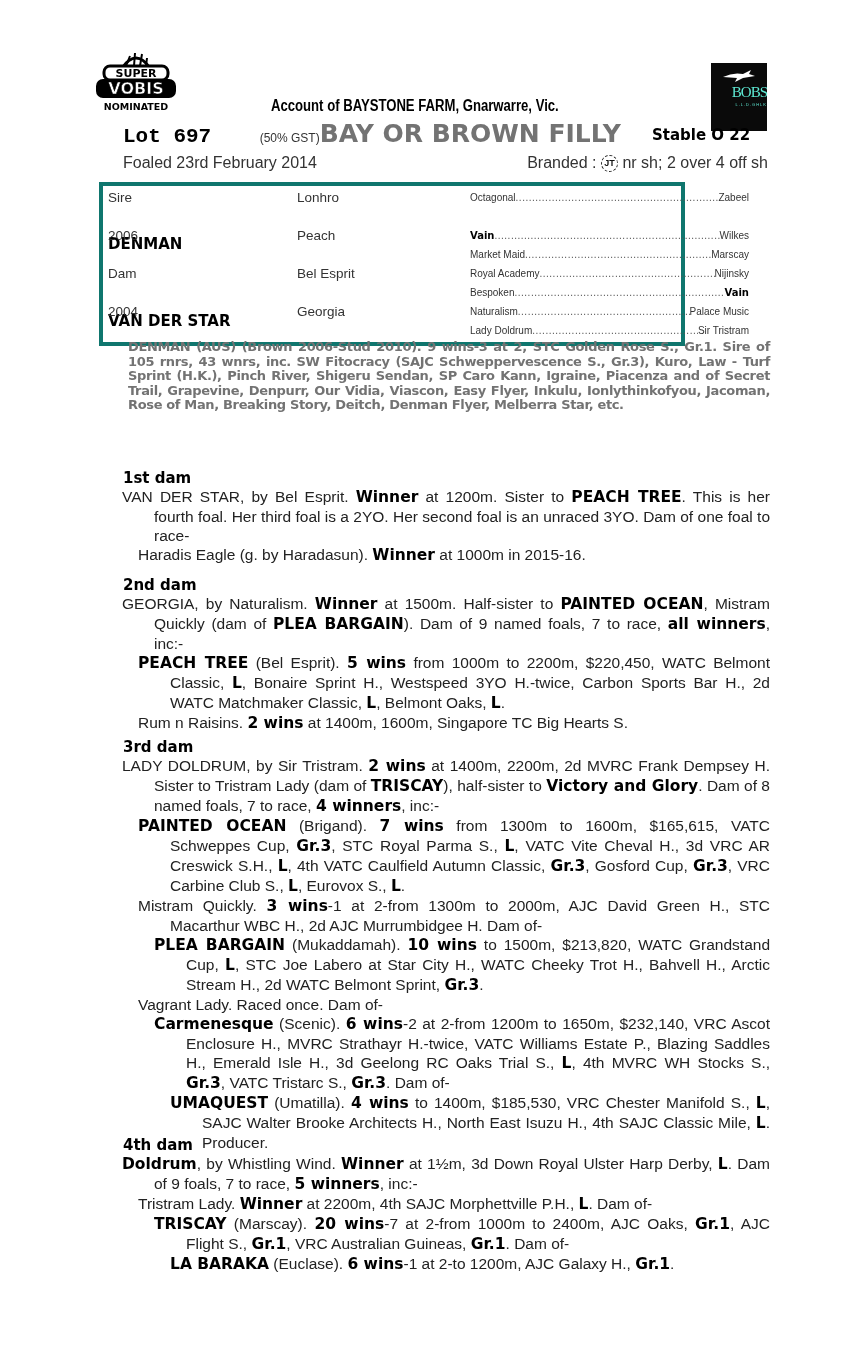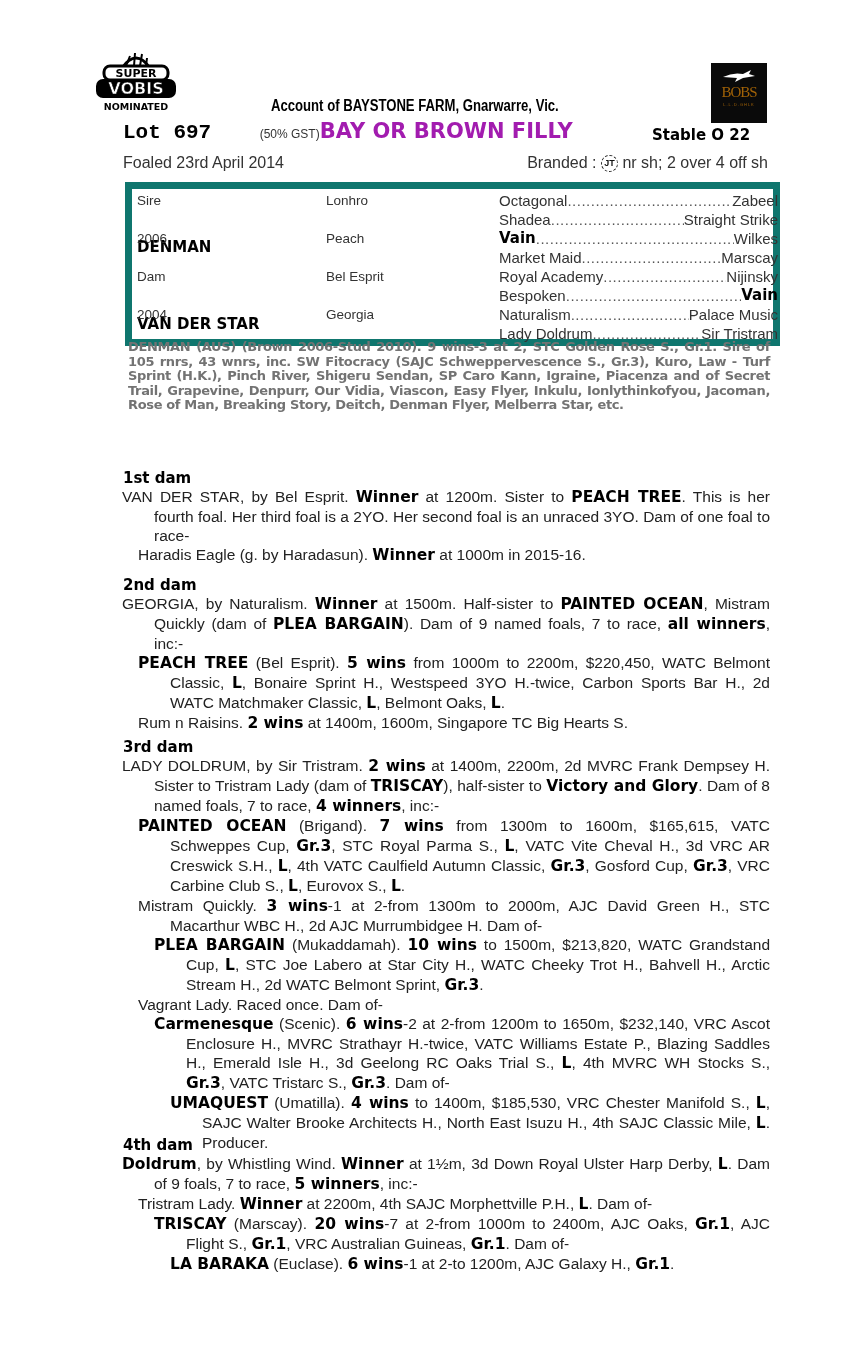--- a/index.html
+++ b/index.html
@@ -3,41 +3,41 @@
 <meta charset="utf-8">
 <style>
   html, body { margin:0; padding:0; background:#ffffff; }
   body { width:860px; height:1356px; position:relative; overflow:hidden; color:#1a1a1a;
          font-family:"Liberation Sans", sans-serif; }
   .abs { position:absolute; }
   .bb { font-family:"DejaVu Sans", sans-serif; font-weight:bold; color:#000; }
 
   
   #vobis { left:92px; top:46px; width:88px; height:66px; }
-  #bobs { left:711px; top:63px; width:56px; height:60px; background:#0a0a0a; color:#a16207; text-align:center; }
+  #bobs { left:711px; top:63px; width:56px; height:68px; background:#0a0a0a; color:#5eead4; text-align:right; }
   #bobs .bobs-word { font-family:"Liberation Serif", serif; font-size:15px; letter-spacing:-1px; position:absolute; left:0; right:0; top:21px; }
   #bobs .bobs-sub { font-family:"Liberation Sans", sans-serif; font-size:4px; letter-spacing:1px; position:absolute; left:0; right:0; top:39px; }
 
   #account { left:271px; top:97px; font-family:"Liberation Sans", sans-serif; font-weight:bold; font-size:16px; transform:scaleX(0.82); transform-origin:left top; letter-spacing:0px; color:#000; white-space:nowrap; }
 
   #lotline { left:123px; top:119px; white-space:nowrap; }
   #lotline .lot { font-family:Liberation Mono, monospace; font-weight:bold; font-size:21px; color:#000; }
   #lotline .gst { font-size:12px; color:#333;margin-left:44px; }
-  #lotline .desc { font-family:"DejaVu Sans", sans-serif; font-weight:bold; font-size:21px; color:#a21caf; }
+  #lotline .desc { font-family:"DejaVu Sans", sans-serif; font-weight:bold; font-size:25px; color:#737373; }
   #stable { left:652px; top:126px; font-family:"DejaVu Sans", sans-serif; font-weight:bold; font-size:15px; color:#000; white-space:nowrap; }
 
   #foaled { left:123px; top:154px; font-size:16px; color:#333; white-space:nowrap; }
   #branded { right:92px; top:154px; font-size:16px; color:#333; white-space:nowrap; }
   .brand-mark { display:inline-block; width:15px; height:15px; border:1px dashed #222; border-radius:50%; font-size:9px; line-height:15px; text-align:center; font-weight:bold; vertical-align:2px; color:#111; }
 
   
-  #pedigree { left:125px; top:182px; width:655px; height:164px; border:7px solid #0f766e; box-sizing:border-box; }
+  #pedigree { left:99px; top:182px; width:586px; height:164px; border:4px solid #0f766e; box-sizing:border-box; }
   .ped { position:absolute; font-size:13.5px; color:#333; white-space:nowrap; }
   .ped-name { font-family:"DejaVu Sans", sans-serif; font-weight:bold; font-size:15px; color:#000;margin-top:28px; }
-  .g3 { position:absolute; left:367px; width:279px; font-size:15px; color:#333; display:flex; white-space:nowrap; height:19px; line-height:19px; }
+  .g3 { position:absolute; left:367px; width:279px; font-size:10px; color:#333; display:flex; white-space:nowrap; height:19px; line-height:19px; }
   .g3 .l { flex:0 0 auto; }
   .g3 .dots { flex:1 1 auto; overflow:hidden; color:#555; letter-spacing:0.5px; }
   .g3 .dots::before { content:"................................................................................................................................"; }
   .g3 .r { flex:0 0 auto; }
 
   #sirebio { left:128px; top:340px; width:642px; font-family:"DejaVu Sans", sans-serif; font-weight:bold; font-size:13px; line-height:14.5px; color:#737373; text-align:justify; letter-spacing:-0.35px; }
 
   .sec { position:absolute; left:123px; font-family:"DejaVu Sans", sans-serif; font-weight:bold; font-size:15px; color:#000; }
   .p { position:absolute; font-size:15.5px; line-height:19px; color:#222; text-align:justify; text-align-last:left; }
   .p b, .p .bb { font-family:"DejaVu Sans", sans-serif; font-weight:bold; color:#000; }
@@ -66,21 +66,21 @@
 </div>
 
 <div id="account" class="abs">Account of BAYSTONE FARM, Gnarwarre, Vic.</div>
 
 <div id="lotline" class="abs">
   <span class="lot">Lot 697</span>
   <span class="gst">(50% GST)</span><span class="desc">BAY OR BROWN FILLY</span>
 </div>
 <div id="stable" class="abs">Stable O 22</div>
 
-<div id="foaled" class="abs">Foaled 23rd April 2014</div>
+<div id="foaled" class="abs">Foaled 23rd February 2014</div>
 <div id="branded" class="abs">
   <span>Branded :</span>
   <span class="brand-mark">JT</span>
   <span>nr sh; 2 over 4 off sh</span>
 </div>
 
 <div id="pedigree" class="abs">
   <div class="ped" style="left:5px;top:4px">Sire</div>
   <div class="ped ped-name" style="left:5px;top:21px">DENMAN</div>
   <div class="ped" style="left:5px;top:42px">2006</div>
@@ -90,25 +90,20 @@
   <div class="ped" style="left:5px;top:80px">Dam</div>
   <div class="ped ped-name" style="left:5px;top:98px">VAN DER STAR</div>
   <div class="ped" style="left:5px;top:118px">2004</div>
   <div class="ped" style="left:194px;top:80px">Bel Esprit</div>
   <div class="ped" style="left:194px;top:118px">Georgia</div>
 
   <div class="g3" style="top:2px">
       <span class="l">Octagonal</span>
       <span class="dots"></span>
       <span class="r">Zabeel</span>
-    </div>
-  <div class="g3" style="top:21px">
-      <span class="l">Shadea</span>
-      <span class="dots"></span>
-      <span class="r">Straight Strike</span>
     </div>
   <div class="g3" style="top:40px">
       <span class="l bb">Vain</span>
       <span class="dots"></span>
       <span class="r">Wilkes</span>
     </div>
   <div class="g3" style="top:78px">
       <span class="l">Royal Academy</span>
       <span class="dots"></span>
       <span class="r">Nijinsky</span>

